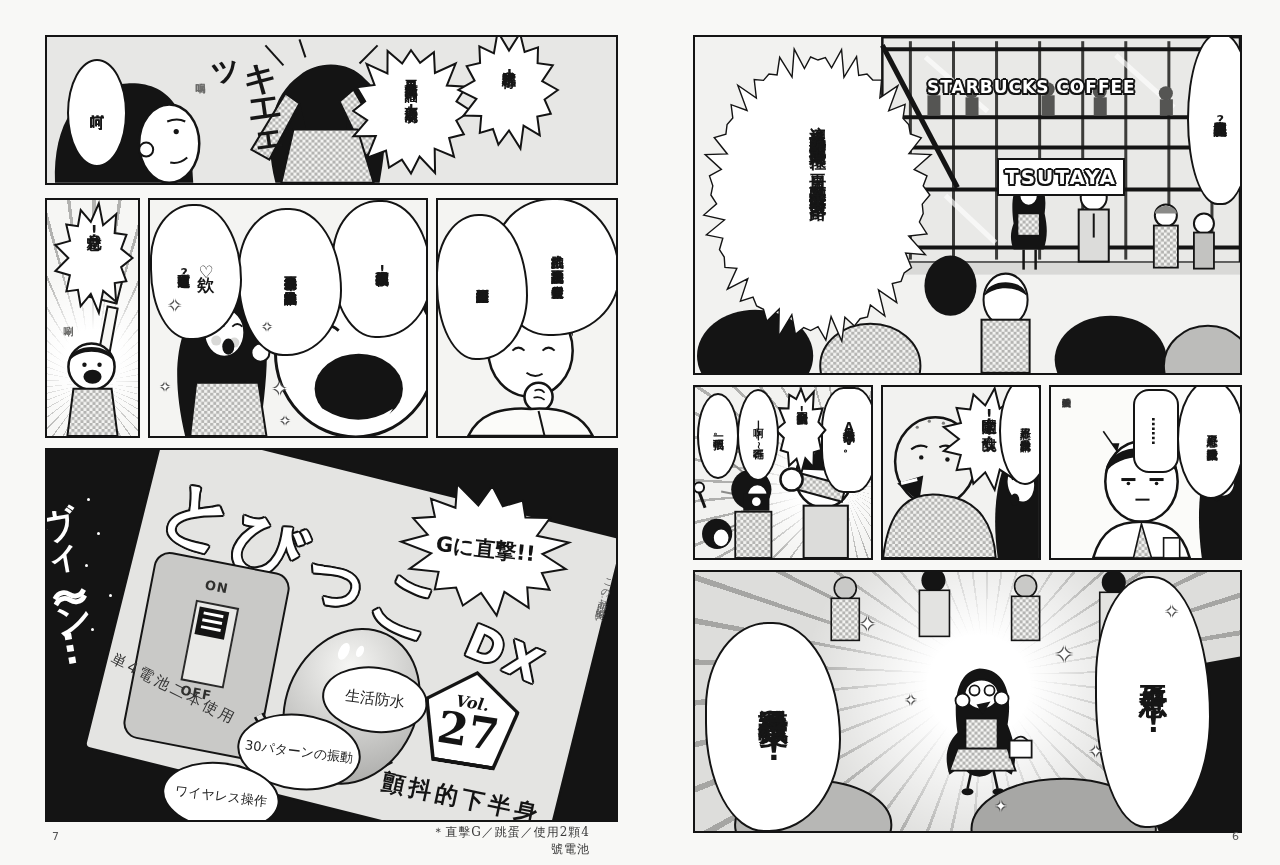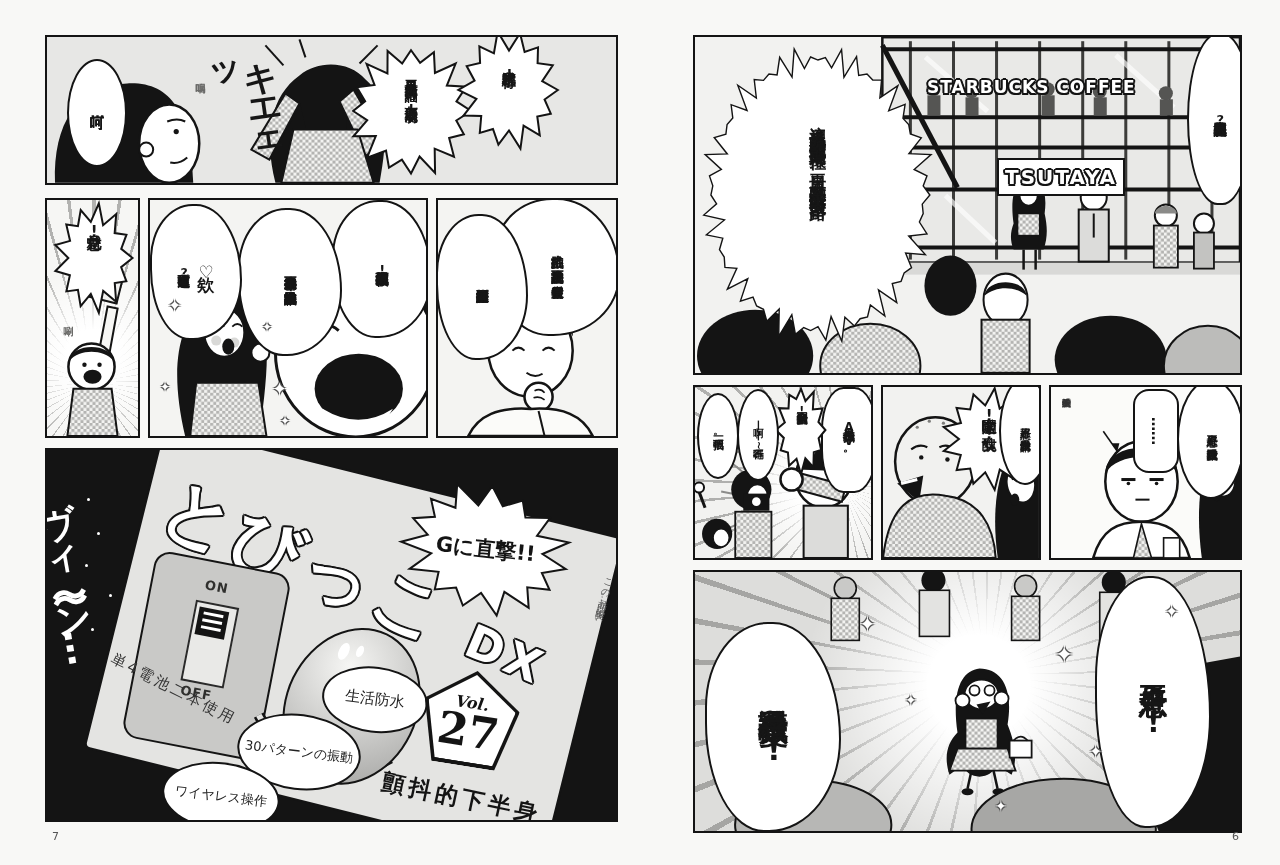--- a/index.html
+++ b/index.html
@@ -244,20 +244,21 @@
           <div class="vol-label">Vol.</div>
           <div class="vol-number">27</div>
         </div>
       </div>
       <div class="ep-title">顫抖的下半身</div>
       <div class="battery">単4電池二本使用</div>
       <div class="side-note vtext vmix">この商品…実際に…</div>
     </div>
   </div>
 
+  <div class="footnote" style="left:420px;top:824px;width:170px;">＊直擊G／跳蛋／使用2顆4號電池</div>
   <div class="pagenum" style="left:52px;top:830px;">7</div>
 
   <div class="panel" style="left:693px;top:35px;width:549px;height:340px;background:#f2f2f0;">
     <svg class="art" viewBox="0 0 544 335">
       <rect x="187" y="0" width="357" height="225" fill="#e9e9e7" stroke="#141414" stroke-width="2.5"></rect>
       <g stroke="#3c3c3a" stroke-width="3">
         <line x1="215" y1="4" x2="215" y2="222"></line>
           <line x1="258" y1="4" x2="258" y2="222"></line>
         <line x1="301" y1="4" x2="301" y2="222"></line>
           <line x1="344" y1="4" x2="344" y2="222"></line>

